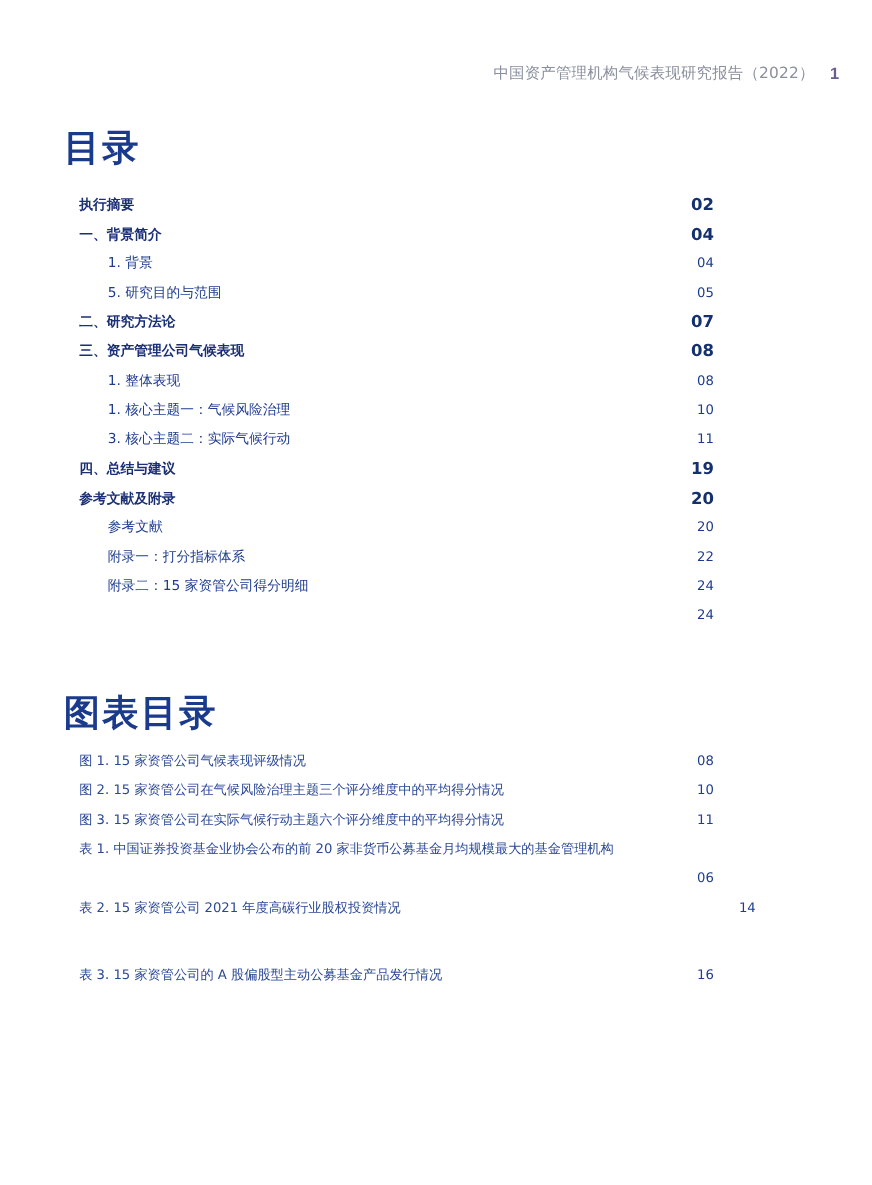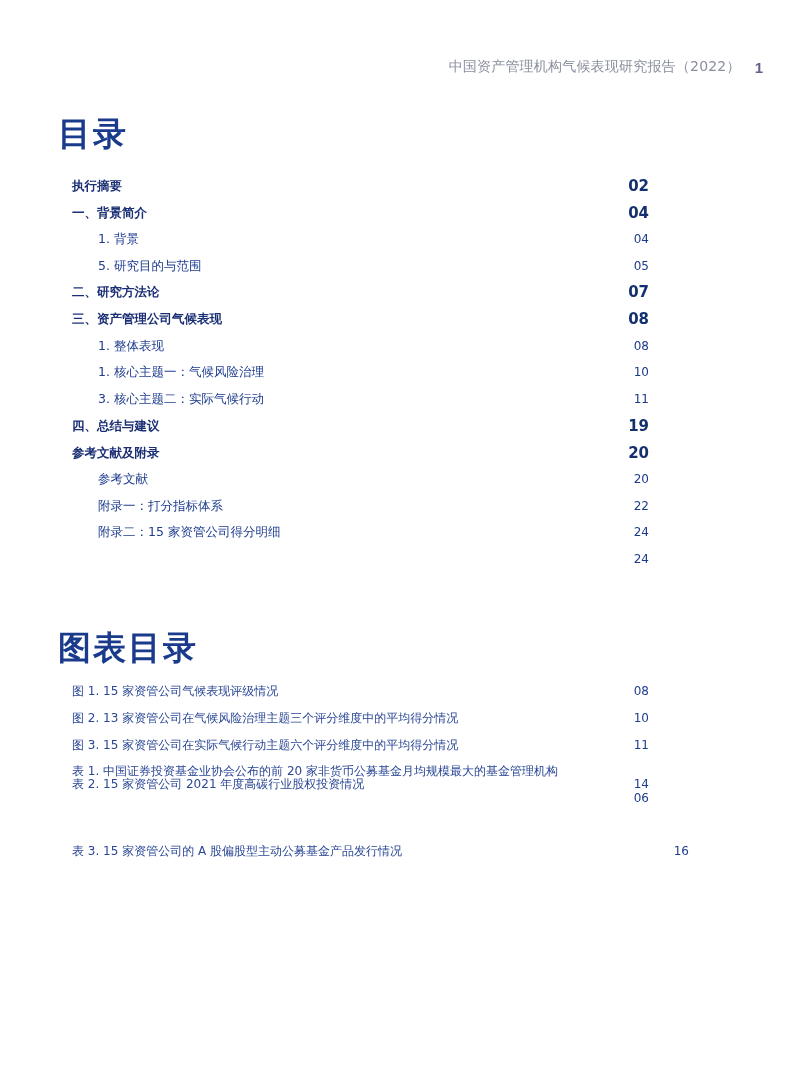--- a/index.html
+++ b/index.html
@@ -113,35 +113,35 @@
 </div>
 
 <h1 class="heading" style="top:626px;">图表目录</h1>
 
 <div class="toc">
   <div class="toc-row fig-row" style="top:681px;">
     <span class="toc-label">图 1. 15 家资管公司气候表现评级情况</span>
     <span class="toc-page">08</span>
   </div>
   <div class="toc-row fig-row" style="top:708px;">
-    <span class="toc-label">图 2. 13 家资管公司在气候风险治理主题三个评分维度中的平均得分情况</span>
+    <span class="toc-label">图 2. 15 家资管公司在气候风险治理主题三个评分维度中的平均得分情况</span>
     <span class="toc-page">10</span>
   </div>
   <div class="toc-row fig-row" style="top:735px;">
     <span class="toc-label">图 3. 15 家资管公司在实际气候行动主题六个评分维度中的平均得分情况</span>
     <span class="toc-page">11</span>
   </div>
   <div class="toc-row fig-row" style="top:761px;">
     <span class="toc-label">表 1. 中国证券投资基金业协会公布的前 20 家非货币公募基金月均规模最大的基金管理机构</span>
     <span class="toc-page"></span>
   </div>
   <div class="toc-row fig-row cont" style="top:788px;">
     <span class="toc-page">06</span>
   </div>
-  <div class="toc-row fig-row" style="top:774px;">
+  <div class="toc-row fig-row" style="top:815px;padding-left:38px;">
     <span class="toc-label">表 2. 15 家资管公司 2021 年度高碳行业股权投资情况</span>
     <span class="toc-page">14</span>
   </div>
-  <div class="toc-row fig-row" style="top:841px;padding-left:40px;">
+  <div class="toc-row fig-row" style="top:876px;">
     <span class="toc-label">表 3. 15 家资管公司的 A 股偏股型主动公募基金产品发行情况</span>
     <span class="toc-page">16</span>
   </div>
 </div>
 
 </body></html>

